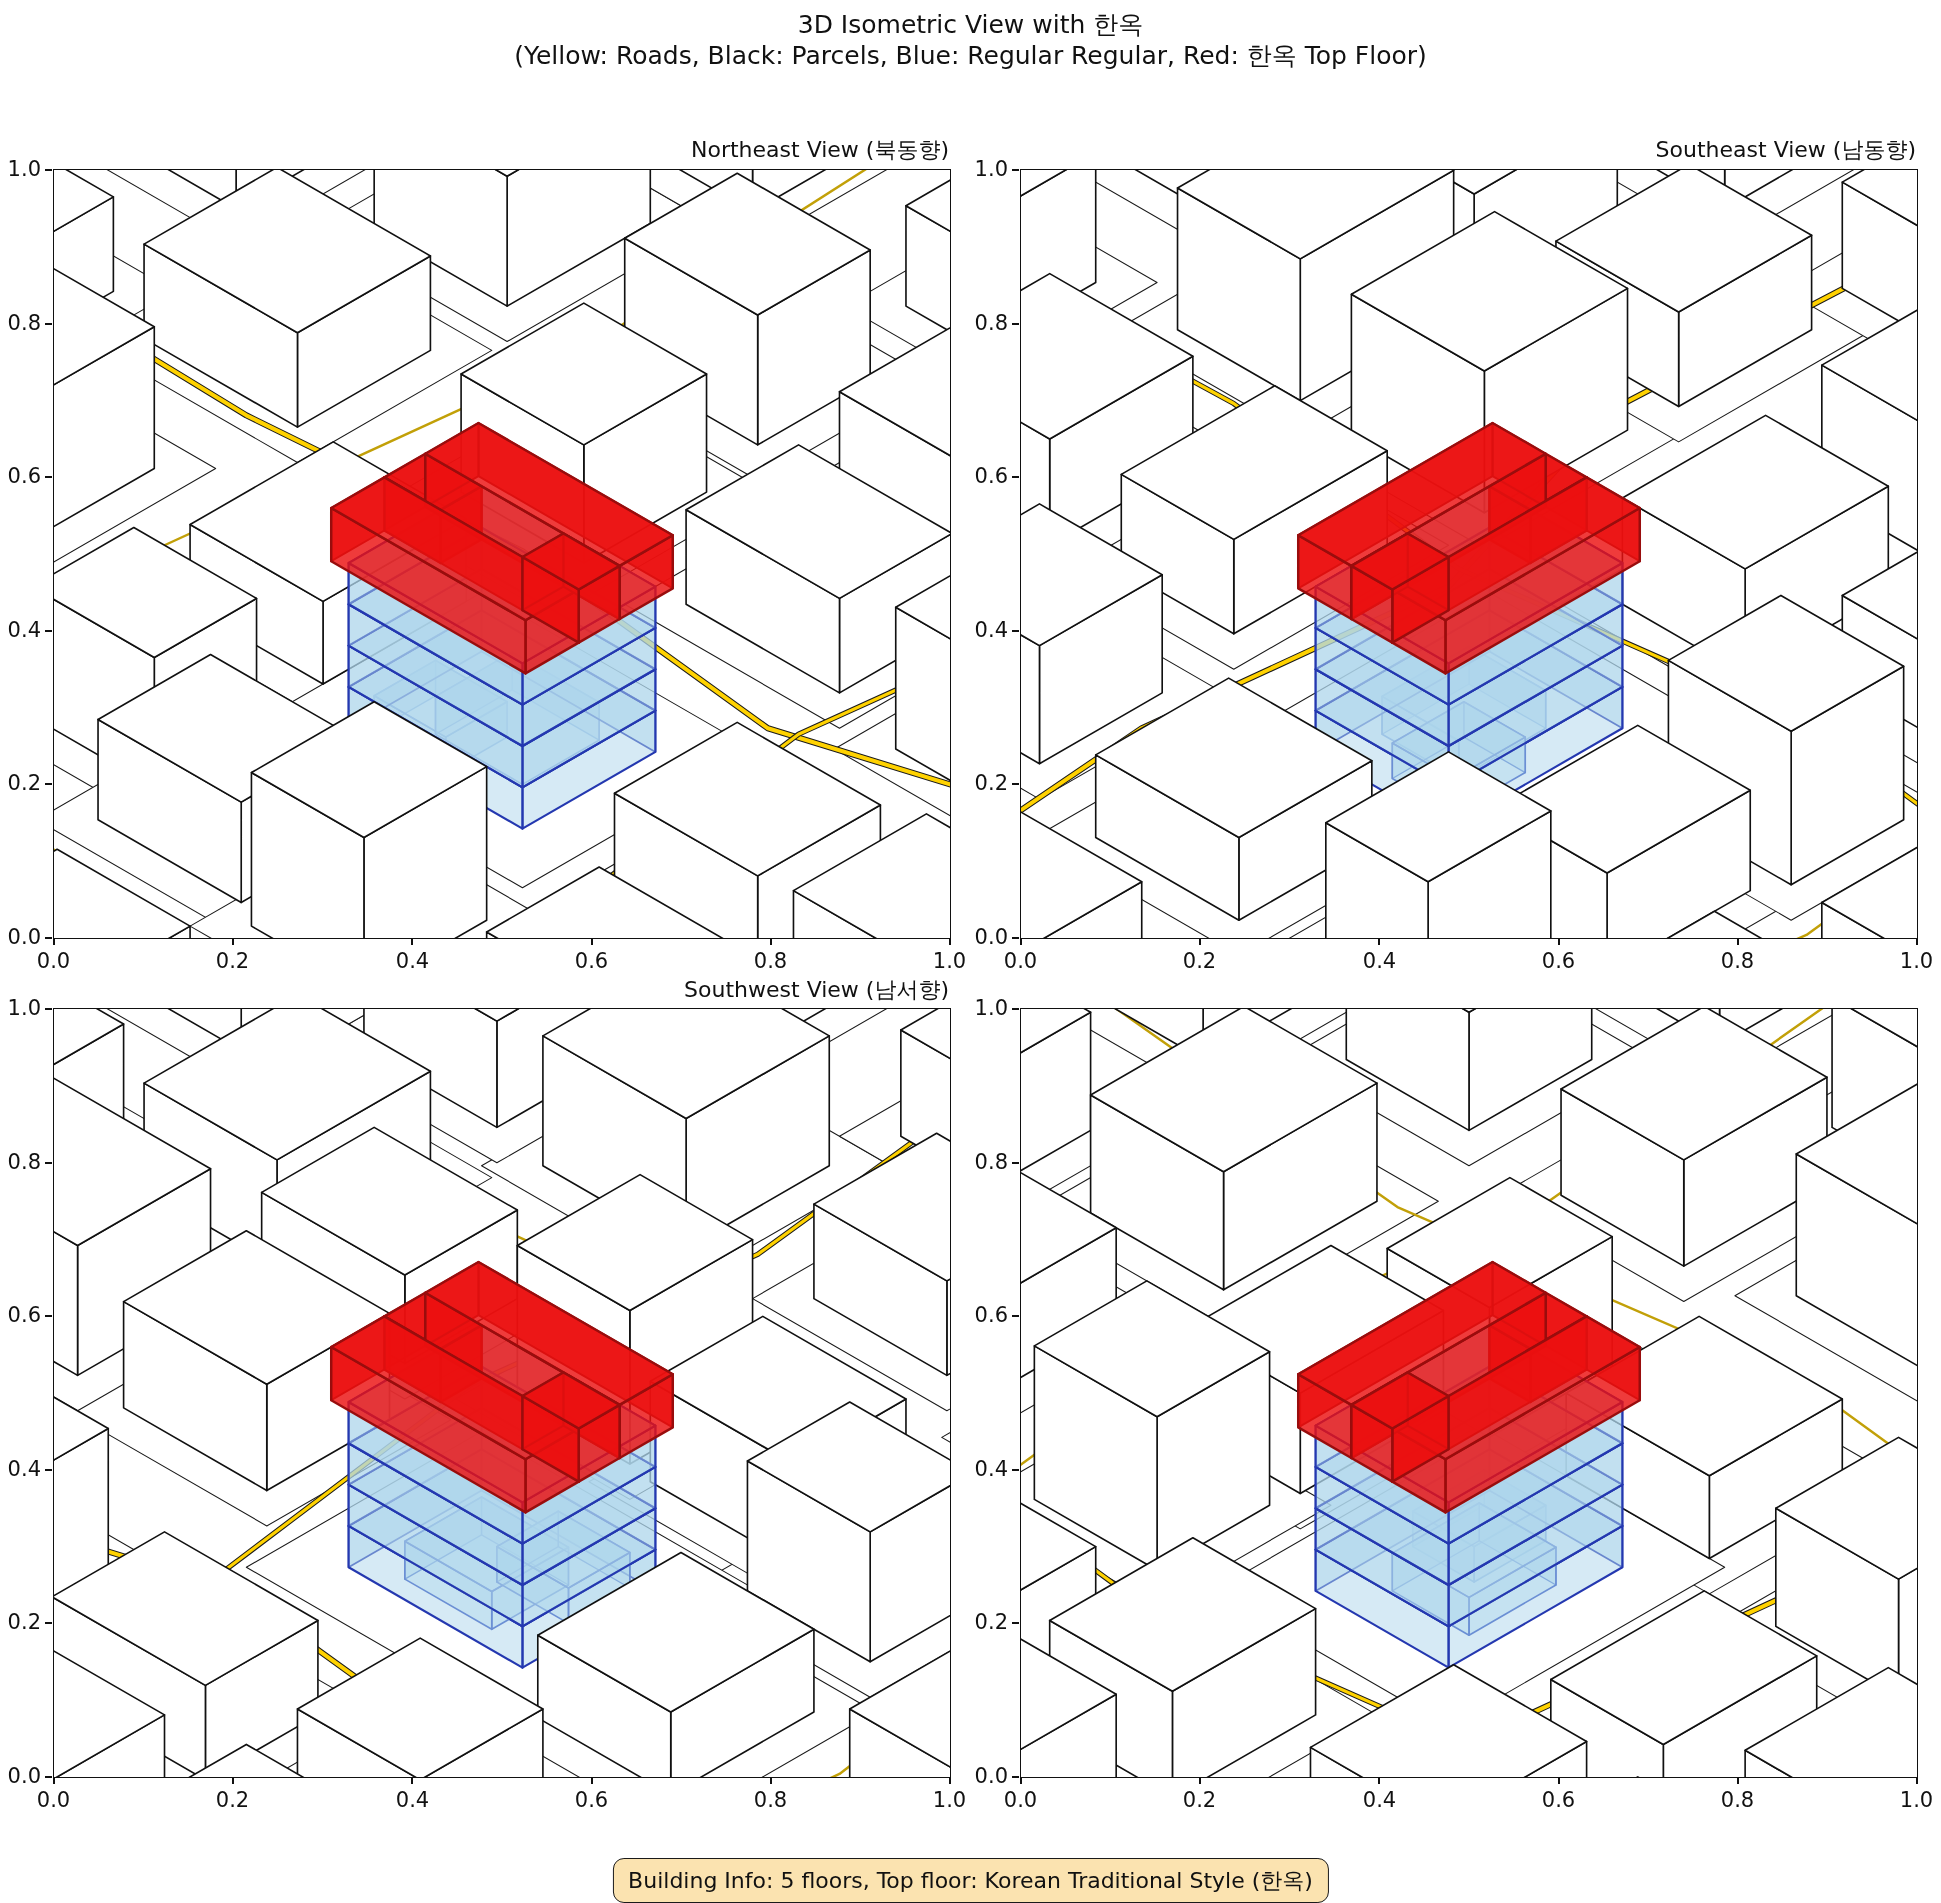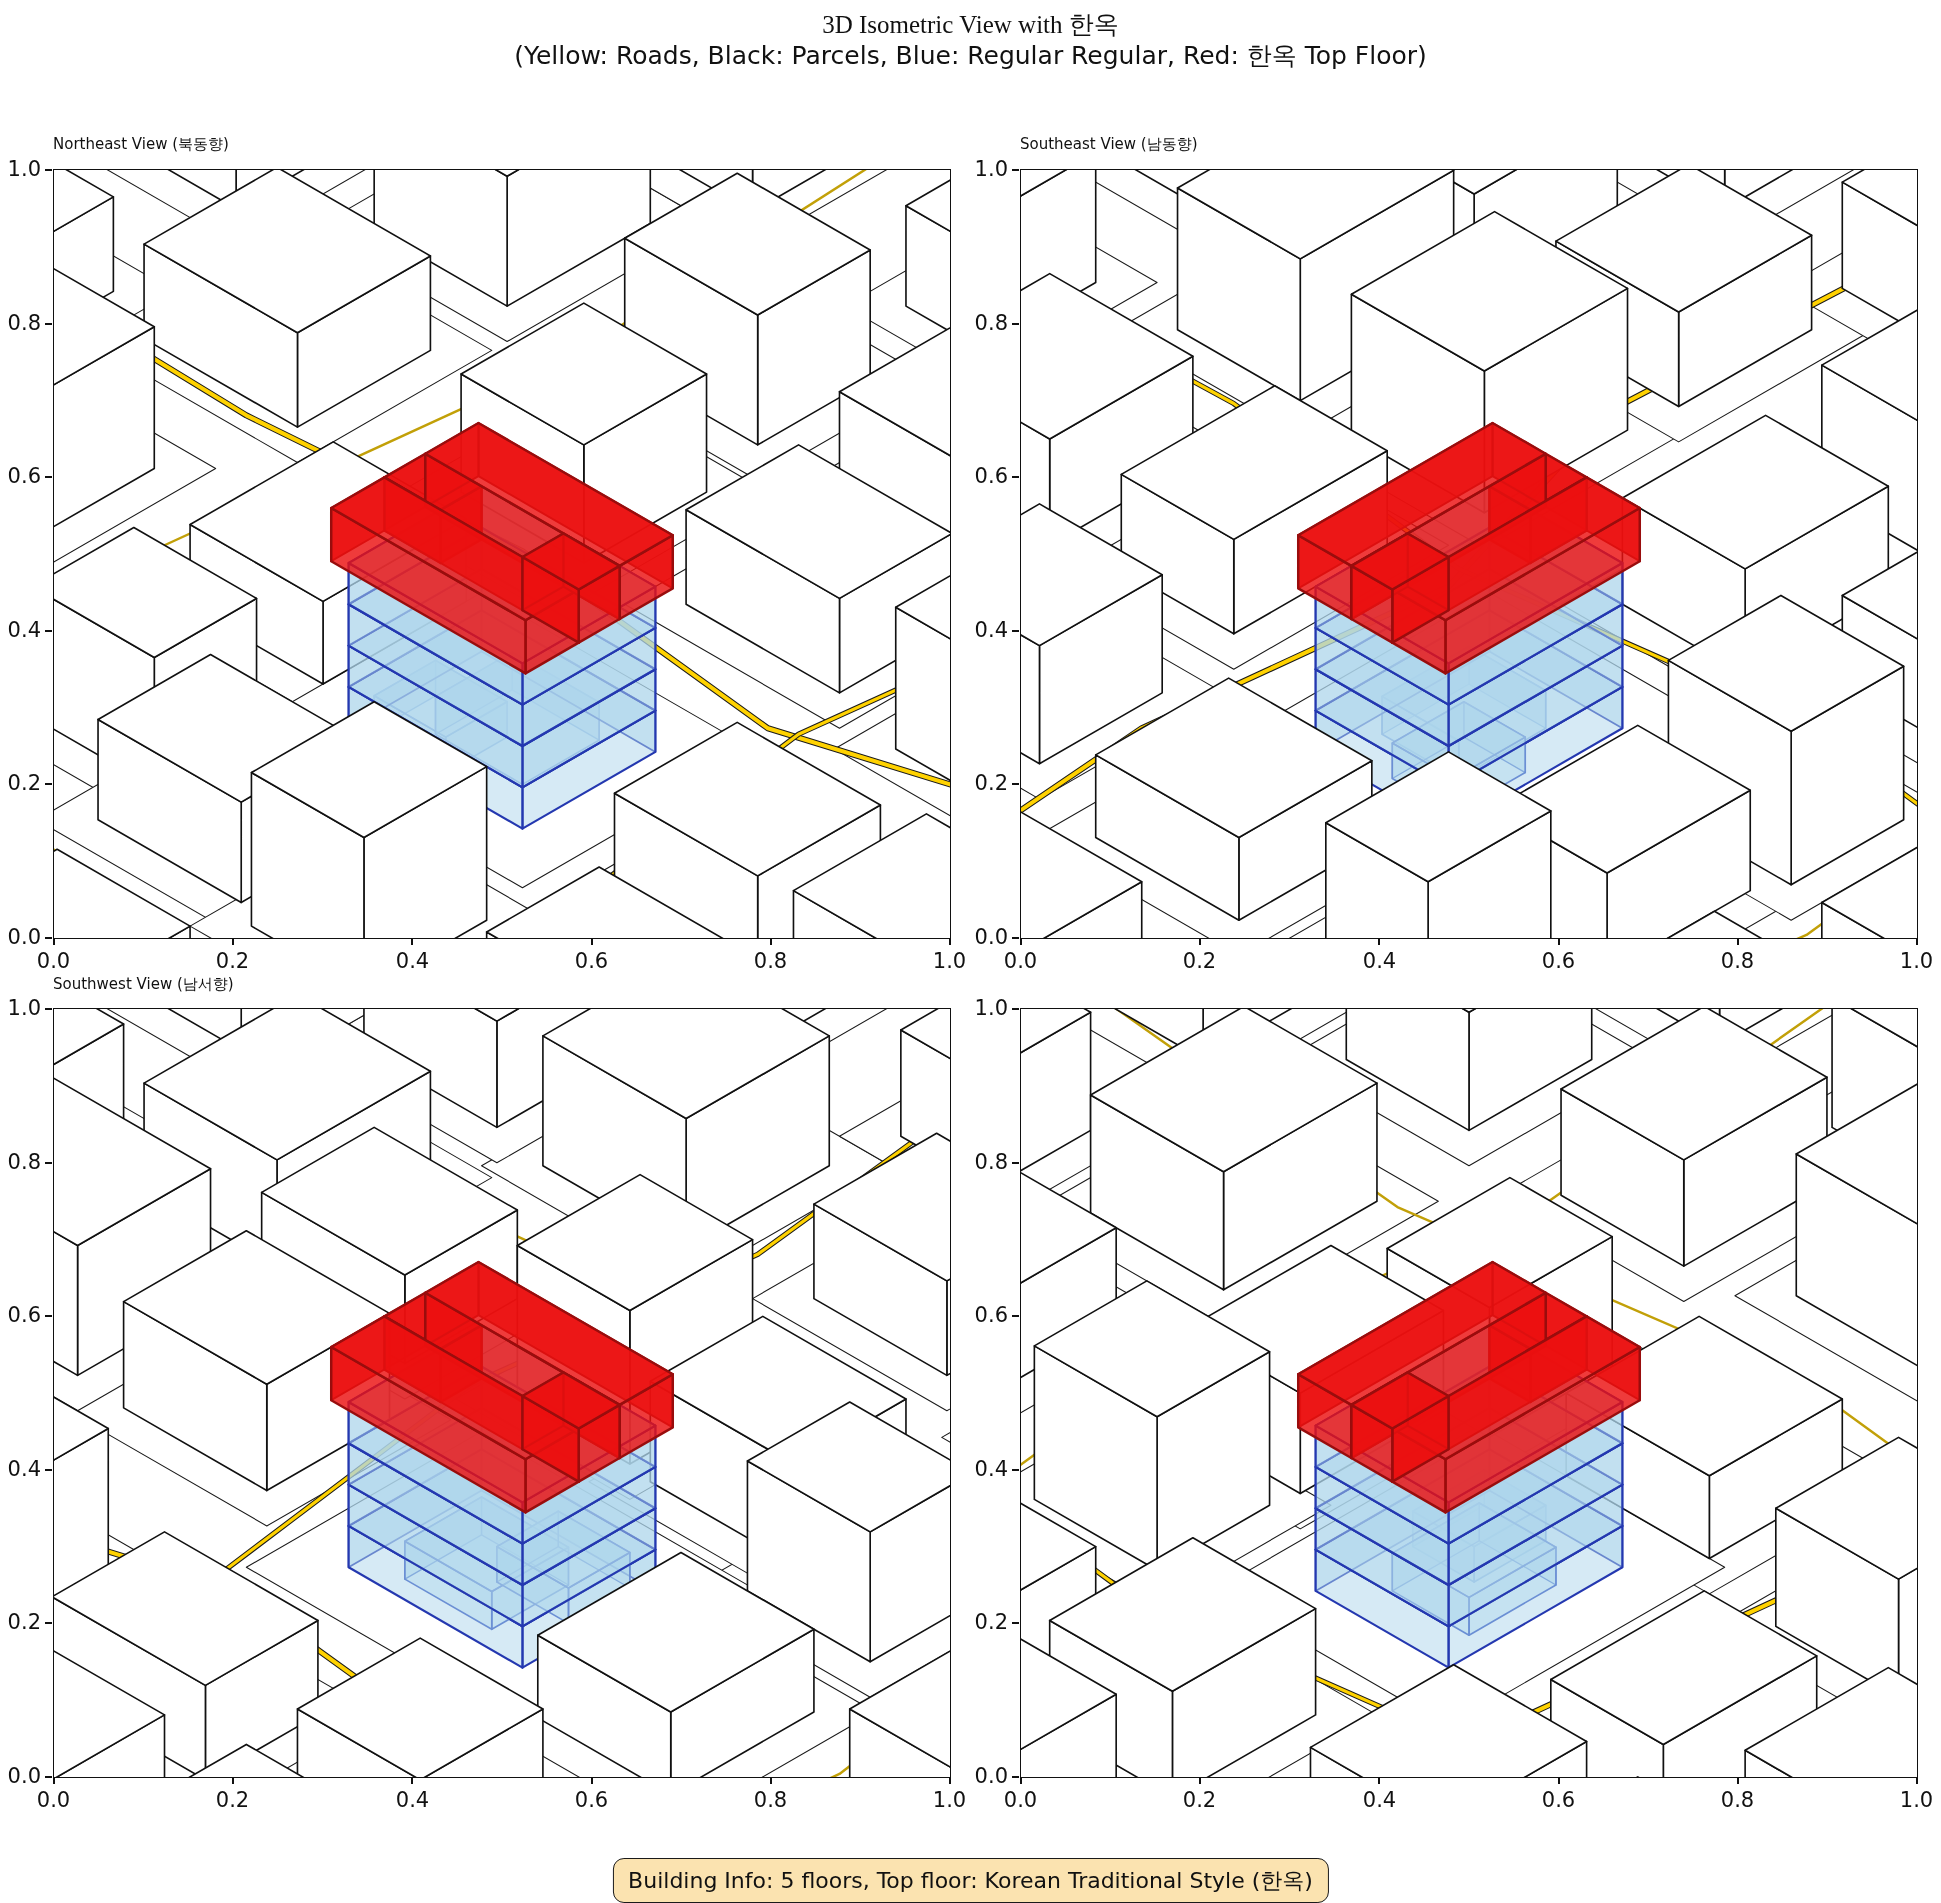--- a/index.html
+++ b/index.html
@@ -1,22 +1,22 @@
 <!DOCTYPE html>
 <html style="font-size:13px"><head>
 <meta charset="utf-8">
 <style>
   html,body{margin:0;padding:0;background:#fff;}
   .fig{position:relative;width:1941px;height:1904px;background:#fff;
        font-family:"DejaVu Sans","Liberation Sans",sans-serif;color:#111;overflow:hidden;}
   .fig-title{position:absolute;top:9.8px;left:0;width:100%;text-align:center;
-             font-size:25px;line-height:29px;font-family:Liberation Serif, serif;}
+             font-size:25px;line-height:29px;}
   .fig-subtitle{position:absolute;top:41px;left:0;width:100%;text-align:center;
              font-size:25px;line-height:29px;}
-  .sp-title{position:absolute;width:896px;text-align:left;font-size:15px;}
+  .sp-title{position:absolute;width:896px;text-align:right;font-size:22px;}
   .plot{position:absolute;width:896px;height:768px;border:1.6px solid #111;background:#fff;}
   .plot svg{position:absolute;left:0;top:0;width:896px;height:768px;overflow:hidden;display:block;}
   .tkx{position:absolute;width:1.6px;height:7.3px;background:#111;}
   .tky{position:absolute;width:7.3px;height:1.6px;background:#111;}
   .tlx{position:absolute;width:73px;text-align:center;font-size:21px;}
   .tly{position:absolute;width:65px;text-align:right;font-size:21px;}
   .info{position:absolute;top:1858px;left:50%;transform:translateX(-50%);
         background:#fbe3b0;border:1.6px solid #1a1a1a;border-radius:11px;
         padding:6.5px 14.7px;font-size:22px;white-space:nowrap;}
 </style>

